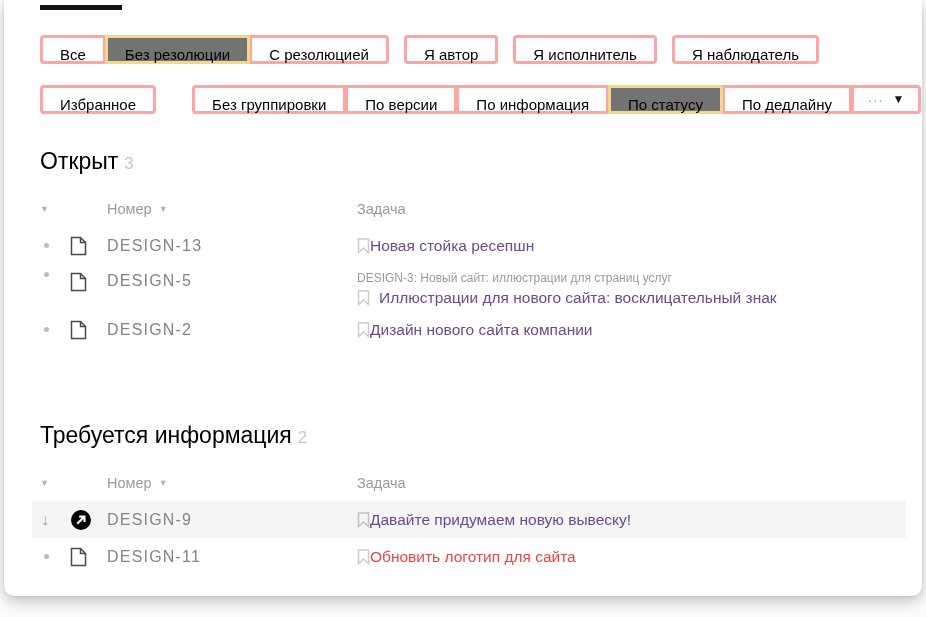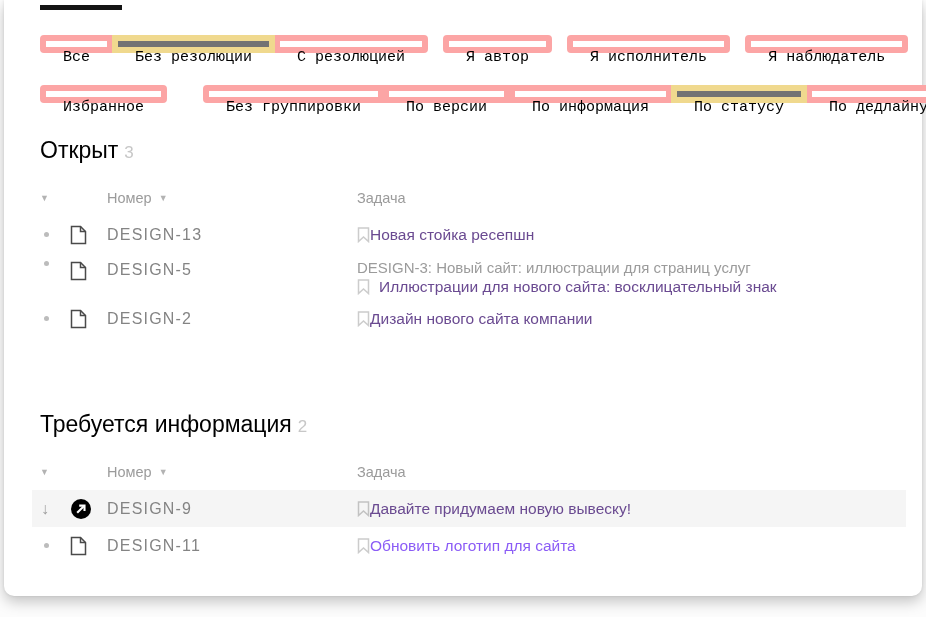--- a/index.html
+++ b/index.html
@@ -15,26 +15,26 @@
     position:absolute; left:4px; top:0; width:918px; height:596px;
     background:#fff; border-radius:0 0 10px 10px;
     box-shadow:0 6px 14px rgba(0,0,0,.22), 0 0 3px rgba(0,0,0,.10);
     padding:0 30px 0 36px;
   }
   .tab-indicator { width:82px; height:5px; background:#141414; margin-top:5px; }
   .page-title { margin:11px 0 0 0; font-size:23px; font-weight:400; letter-spacing:.2px; }
   .counter { color:#c7c7c7; font-size:17px; margin-left:6px; font-weight:400; }
 
   .filter-row { display:flex; margin-top:25px; gap:15px; align-items:flex-start; }
-  .filter-row.second { margin-top:32px;gap:36px; }
+  .filter-row.second { margin-top:21px;gap:36px; }
   .btn-group { display:flex; }
   .btn {
-    height:18px; padding:0 17px; font-size:15px; line-height:33px;
-    background:#fff; border:6px solid #fca5a5; color:#000;
-    font-family:Liberation Mono, monospace; cursor:pointer; white-space:nowrap;
+    height:29px; padding:0 17px; font-size:15px; line-height:33px;
+    background:#fff; border:3px solid #fca5a5; color:#000;
+    font-family:Liberation Sans, sans-serif; cursor:pointer; white-space:nowrap;
   }
   .btn-group .btn { border-radius:0; margin-left:-1px; }
   .btn-group .btn:first-child { border-radius:4px 0 0 4px; margin-left:0; }
   .btn-group .btn:last-child { border-radius:0 4px 4px 0; }
   .btn.solo { border-radius:4px; }
   .btn.active { background:#737373; border-color:#f0d98e; position:relative; z-index:1; }
   .btn.more { display:inline-flex; align-items:center; gap:9px; padding:0 14px; }
   .dots { color:#a9a9a9; font-size:15px; letter-spacing:1px; position:relative; top:-3px; }
   .dd-caret { font-size:12px; color:#111; }
 
@@ -56,24 +56,24 @@
 
   .cell-ind { display:flex; align-items:center; }
   .dot { width:5px; height:5px; border-radius:50%; background:#bcbcbc; display:inline-block; margin-left:4px; }
   .down-arrow { color:#9e9e9e; font-size:16px; line-height:1; margin-left:1px; }
   .cell-icon { display:flex; align-items:center; }
   .key {
     color:#848484; font-size:16px; letter-spacing:1.2px; text-decoration:none;
   }
   .cell-task { display:flex; align-items:center; gap:0; min-width:0; }
   .cell-task-stack { display:flex; flex-direction:column; gap:1px; min-width:0; }
-  .parent-ref { color:#9b9b9b; font-size:15px; line-height:17px; }
+  .parent-ref { color:#9b9b9b; font-size:12px; line-height:17px; }
   .task-line { display:flex; align-items:center; gap:9px; }
   .link { font-size:15.5px; text-decoration:none; color:#6a4a91; line-height:19px; }
-  .link.alt { color:#8b5cf6; }
+  .link.alt { color:#ef4444; }
   svg { display:block; }
 </style>
 </head>
 <body>
 
 <div class="card">
 
   <div class="tab-indicator"></div>
 
   <div class="filter-row">

